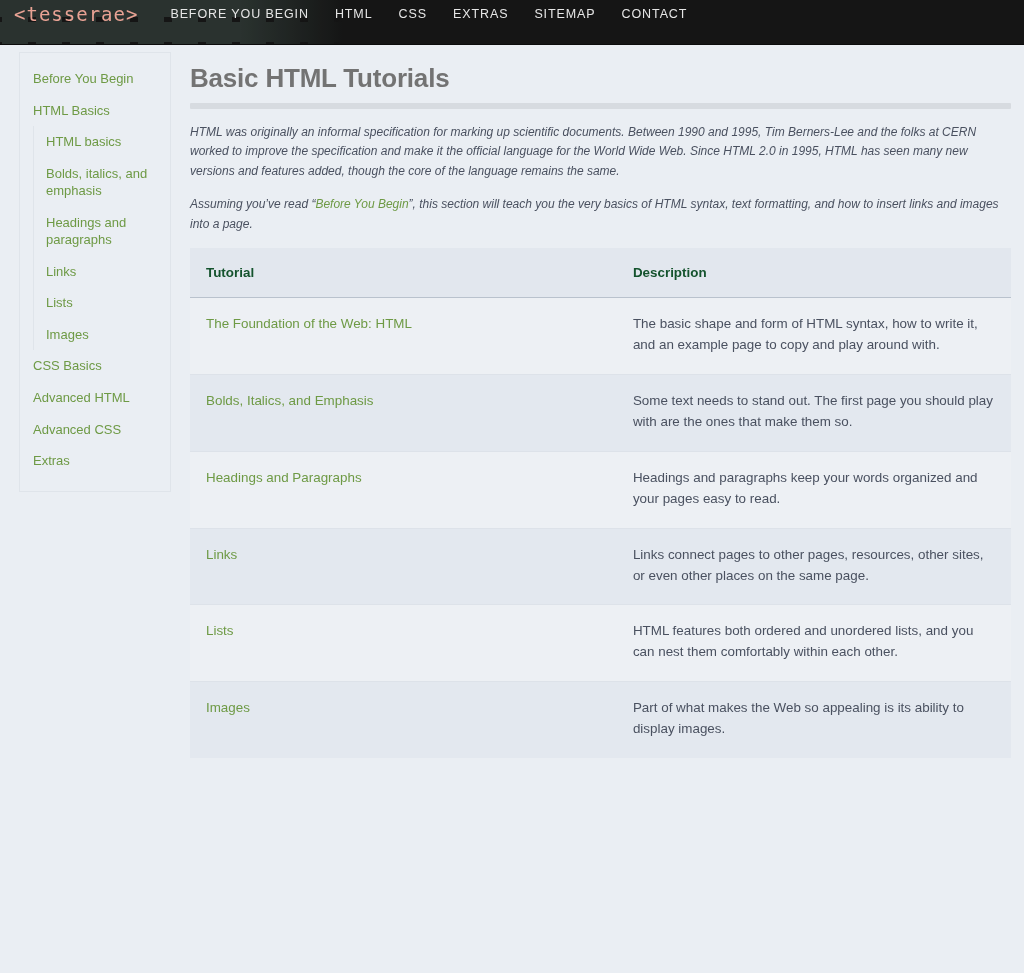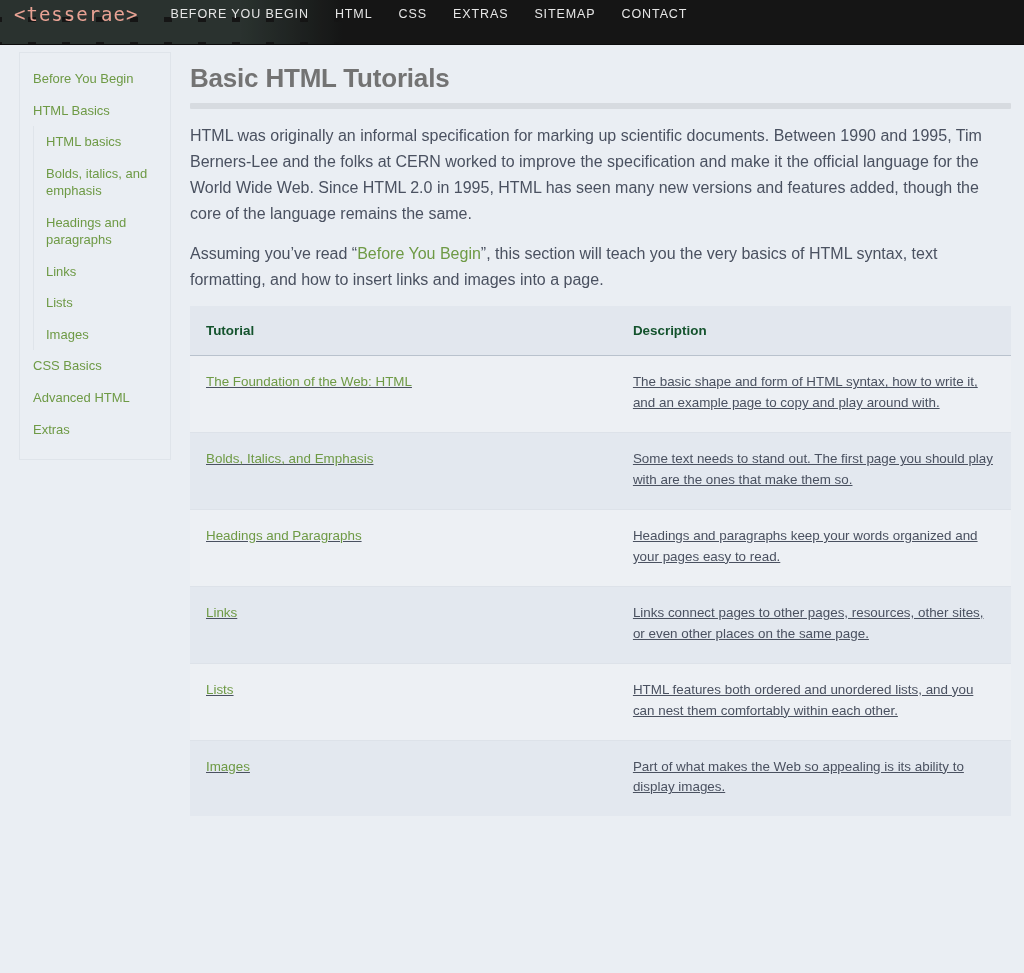--- a/index.html
+++ b/index.html
@@ -128,23 +128,24 @@
     letter-spacing: -.2px;
   }
   .title-rule {
     height: 6px;
     background: #d7dbe0;
     border-radius: 1px;
     margin: 9px 0 14px 0;
   }
   .body-text {
     margin: 0 0 14px 0;
-    font-size: 16px;
+    font-size: 12px;
     line-height: 1.62;
     color: #4a5160;
+    font-style: italic;
   }
   .inline-link {
     color: #6e9a45;
     text-decoration: none;
   }
 
   
   .tutorial-table {
     width: 100%;
     border-collapse: collapse;
@@ -160,21 +161,20 @@
     border-bottom: 1px solid #b9c2cd;
     font-size: 13.4px;
   }
   .tutorial-table th.col-tutorial { width: 52%; }
   .tutorial-table tbody td {
     padding: 16px 16px 18px 16px;
     vertical-align: top;
     line-height: 1.56;
     color: #4a5160;
     border-bottom: 1px solid #dde2e9;
-    text-decoration: underline;
   }
   .tutorial-table tbody tr:nth-child(odd)  { background: #edf0f4; }
   .tutorial-table tbody tr:nth-child(even) { background: #e3e8ef; }
   .tutorial-table tbody tr:last-child td { border-bottom: none; }
   .row-link {
     color: #6e9a45;
     text-decoration: none;
   }
 </style>
 </head>
@@ -225,20 +225,23 @@
           </li>
         </ul>
       </li>
       <li class="side-item">
         <a class="side-link" href="#">CSS Basics</a>
       </li>
       <li class="side-item">
         <a class="side-link" href="#">Advanced HTML</a>
       </li>
       <li class="side-item">
+        <a class="side-link" href="#">Advanced CSS</a>
+      </li>
+      <li class="side-item">
         <a class="side-link" href="#">Extras</a>
       </li>
     </ul>
   </aside>
 
   <main class="content">
     <h1 class="page-title">Basic HTML Tutorials</h1>
     <div class="title-rule"></div>
 
     <p class="body-text">HTML was originally an informal specification for marking up scientific documents. Between 1990 and 1995, Tim Berners-Lee and the folks at CERN worked to improve the specification and make it the official language for the World Wide Web. Since HTML 2.0 in 1995, HTML has seen many new versions and features added, though the core of the language remains the same.</p>

